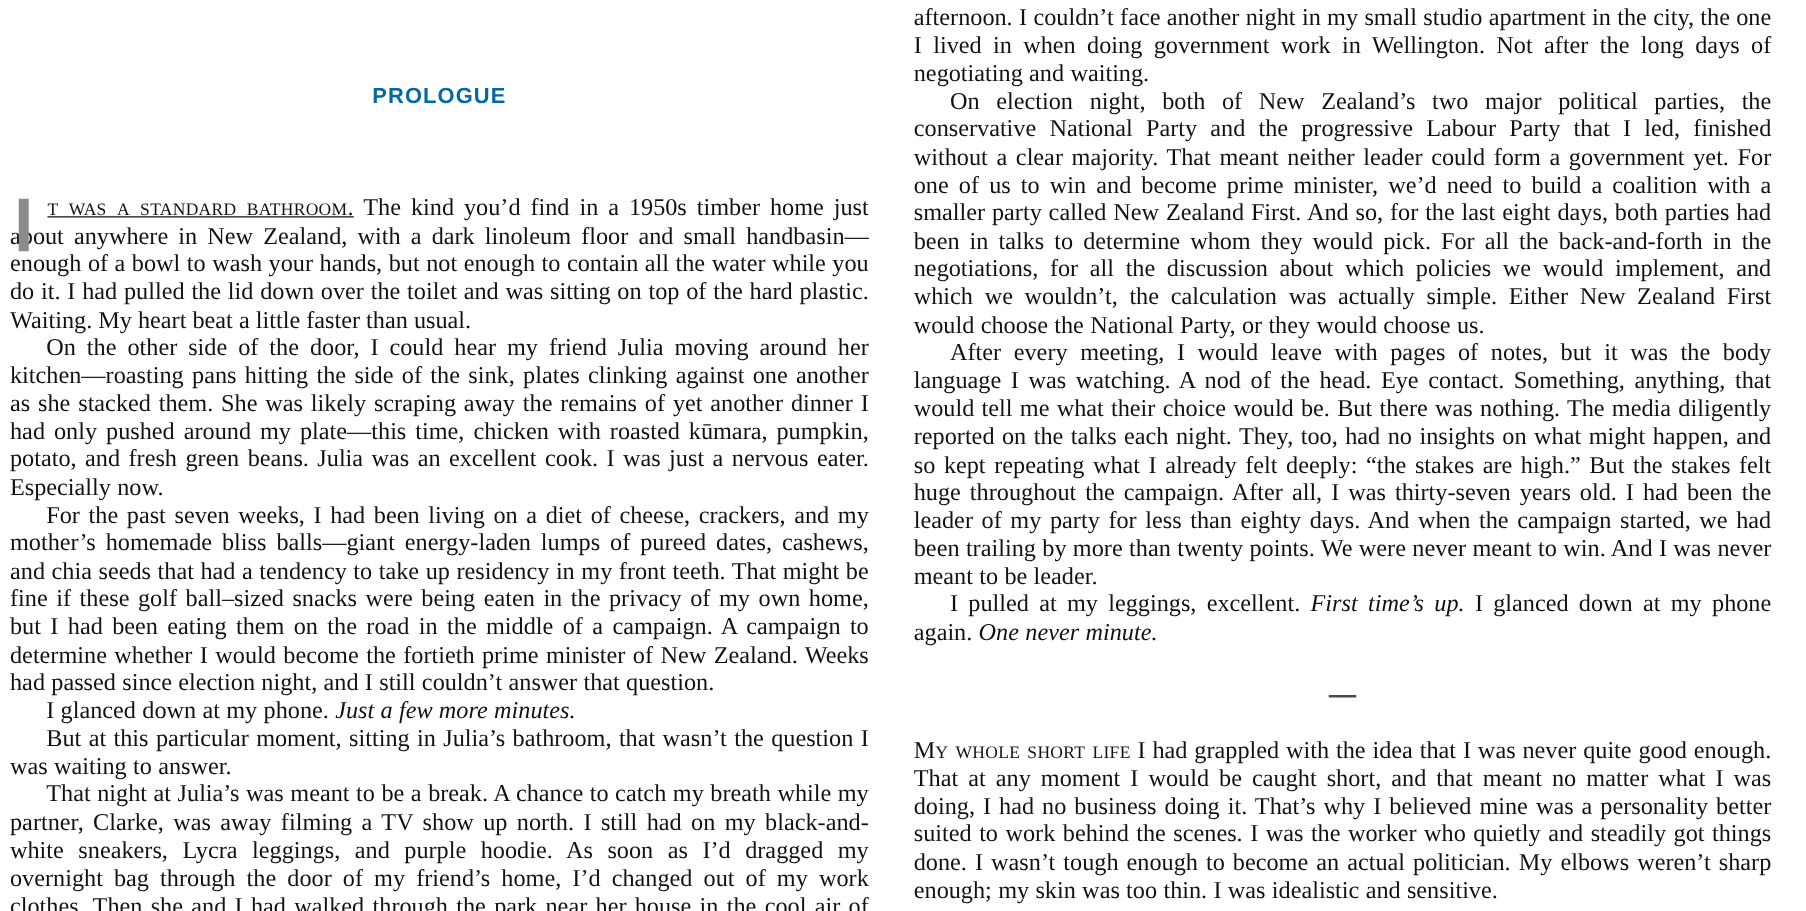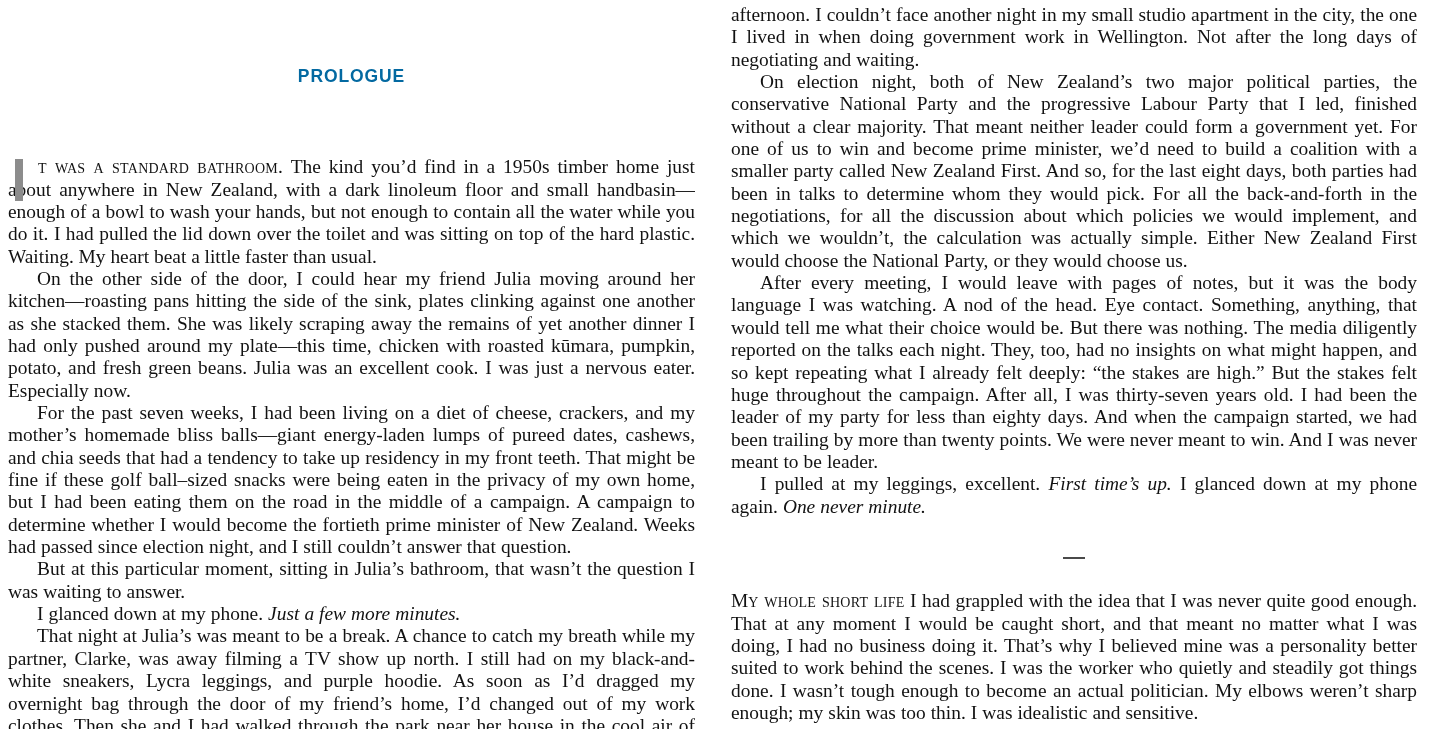--- a/index.html
+++ b/index.html
@@ -84,20 +84,21 @@
   }
   p.first-para {
     margin: 0;
     font-size: 19.4px;
     line-height: 22.35px;
     text-align: justify;
     color: #121212;
   }
   p.first-para .lead-in {
     padding-left: 30px;
+    text-decoration: underline;
   }
 
   .smallcaps {
     font-variant: small-caps;
     letter-spacing: 0.25px;
   }
   .ital { font-style: italic; }
 
   
   .col-right .flow-top { padding-top: 4px; }
@@ -130,22 +131,22 @@
 
     <h1 class="chapter-title">PROLOGUE</h1>
 
     <div class="first-para-wrap">
       <span class="dropbar"></span>
       <p class="first-para"><span class="lead-in smallcaps">t was a standard bathroom.</span><span> The kind you’d find in a 1950s timber home just about anywhere in New Zealand, with a dark linoleum floor and small handbasin—enough of a bowl to wash your hands, but not enough to contain all the water while you do it. I had pulled the lid down over the toilet and was sitting on top of the hard plastic. Waiting. My heart beat a little faster than usual.</span></p>
     </div>
 
     <p class="body indent">On the other side of the door, I could hear my friend Julia moving around her kitchen—roasting pans hitting the side of the sink, plates clinking against one another as she stacked them. She was likely scraping away the remains of yet another dinner I had only pushed around my plate—this time, chicken with roasted kūmara, pumpkin, potato, and fresh green beans. Julia was an excellent cook. I was just a nervous eater. Especially now.</p>
     <p class="body indent">For the past seven weeks, I had been living on a diet of cheese, crackers, and my mother’s homemade bliss balls—giant energy-laden lumps of pureed dates, cashews, and chia seeds that had a tendency to take up residency in my front teeth. That might be fine if these golf ball–sized snacks were being eaten in the privacy of my own home, but I had been eating them on the road in the middle of a campaign. A campaign to determine whether I would become the fortieth prime minister of New Zealand. Weeks had passed since election night, and I still couldn’t answer that question.</p>
+    <p class="body indent"><span>I glanced down at my phone. </span><span class="ital">Just a few more minutes.</span></p>
     <p class="body indent">But at this particular moment, sitting in Julia’s bathroom, that wasn’t the question I was waiting to answer.</p>
-    <p class="body indent"><span>I glanced down at my phone. </span><span class="ital">Just a few more minutes.</span></p>
     <p class="body indent">That night at Julia’s was meant to be a break. A chance to catch my breath while my partner, Clarke, was away filming a TV show up north. I still had on my black-and-white sneakers, Lycra leggings, and purple hoodie. As soon as I’d dragged my overnight bag through the door of my friend’s home, I’d changed out of my work clothes. Then she and I had walked through the park near her house in the cool air of the late</p>
 
   </div>
 
   <div class="col col-right">
 
     <p class="body noindent flow-top">afternoon. I couldn’t face another night in my small studio apartment in the city, the one I lived in when doing government work in Wellington. Not after the long days of negotiating and waiting.</p>
     <p class="body indent">On election night, both of New Zealand’s two major political parties, the conservative National Party and the progressive Labour Party that I led, finished without a clear majority. That meant neither leader could form a government yet. For one of us to win and become prime minister, we’d need to build a coalition with a smaller party called New Zealand First. And so, for the last eight days, both parties had been in talks to determine whom they would pick. For all the back-and-forth in the negotiations, for all the discussion about which policies we would implement, and which we wouldn’t, the calculation was actually simple. Either New Zealand First would choose the National Party, or they would choose us.</p>
     <p class="body indent">After every meeting, I would leave with pages of notes, but it was the body language I was watching. A nod of the head. Eye contact. Something, anything, that would tell me what their choice would be. But there was nothing. The media diligently reported on the talks each night. They, too, had no insights on what might happen, and so kept repeating what I already felt deeply: “the stakes are high.” But the stakes felt huge throughout the campaign. After all, I was thirty-seven years old. I had been the leader of my party for less than eighty days. And when the campaign started, we had been trailing by more than twenty points. We were never meant to win. And I was never meant to be leader.</p>
     <p class="body indent"><span>I pulled at my leggings, excellent. </span><span class="ital">First time’s up.</span><span> I glanced down at my phone again. </span><span class="ital">One never minute.</span></p>

